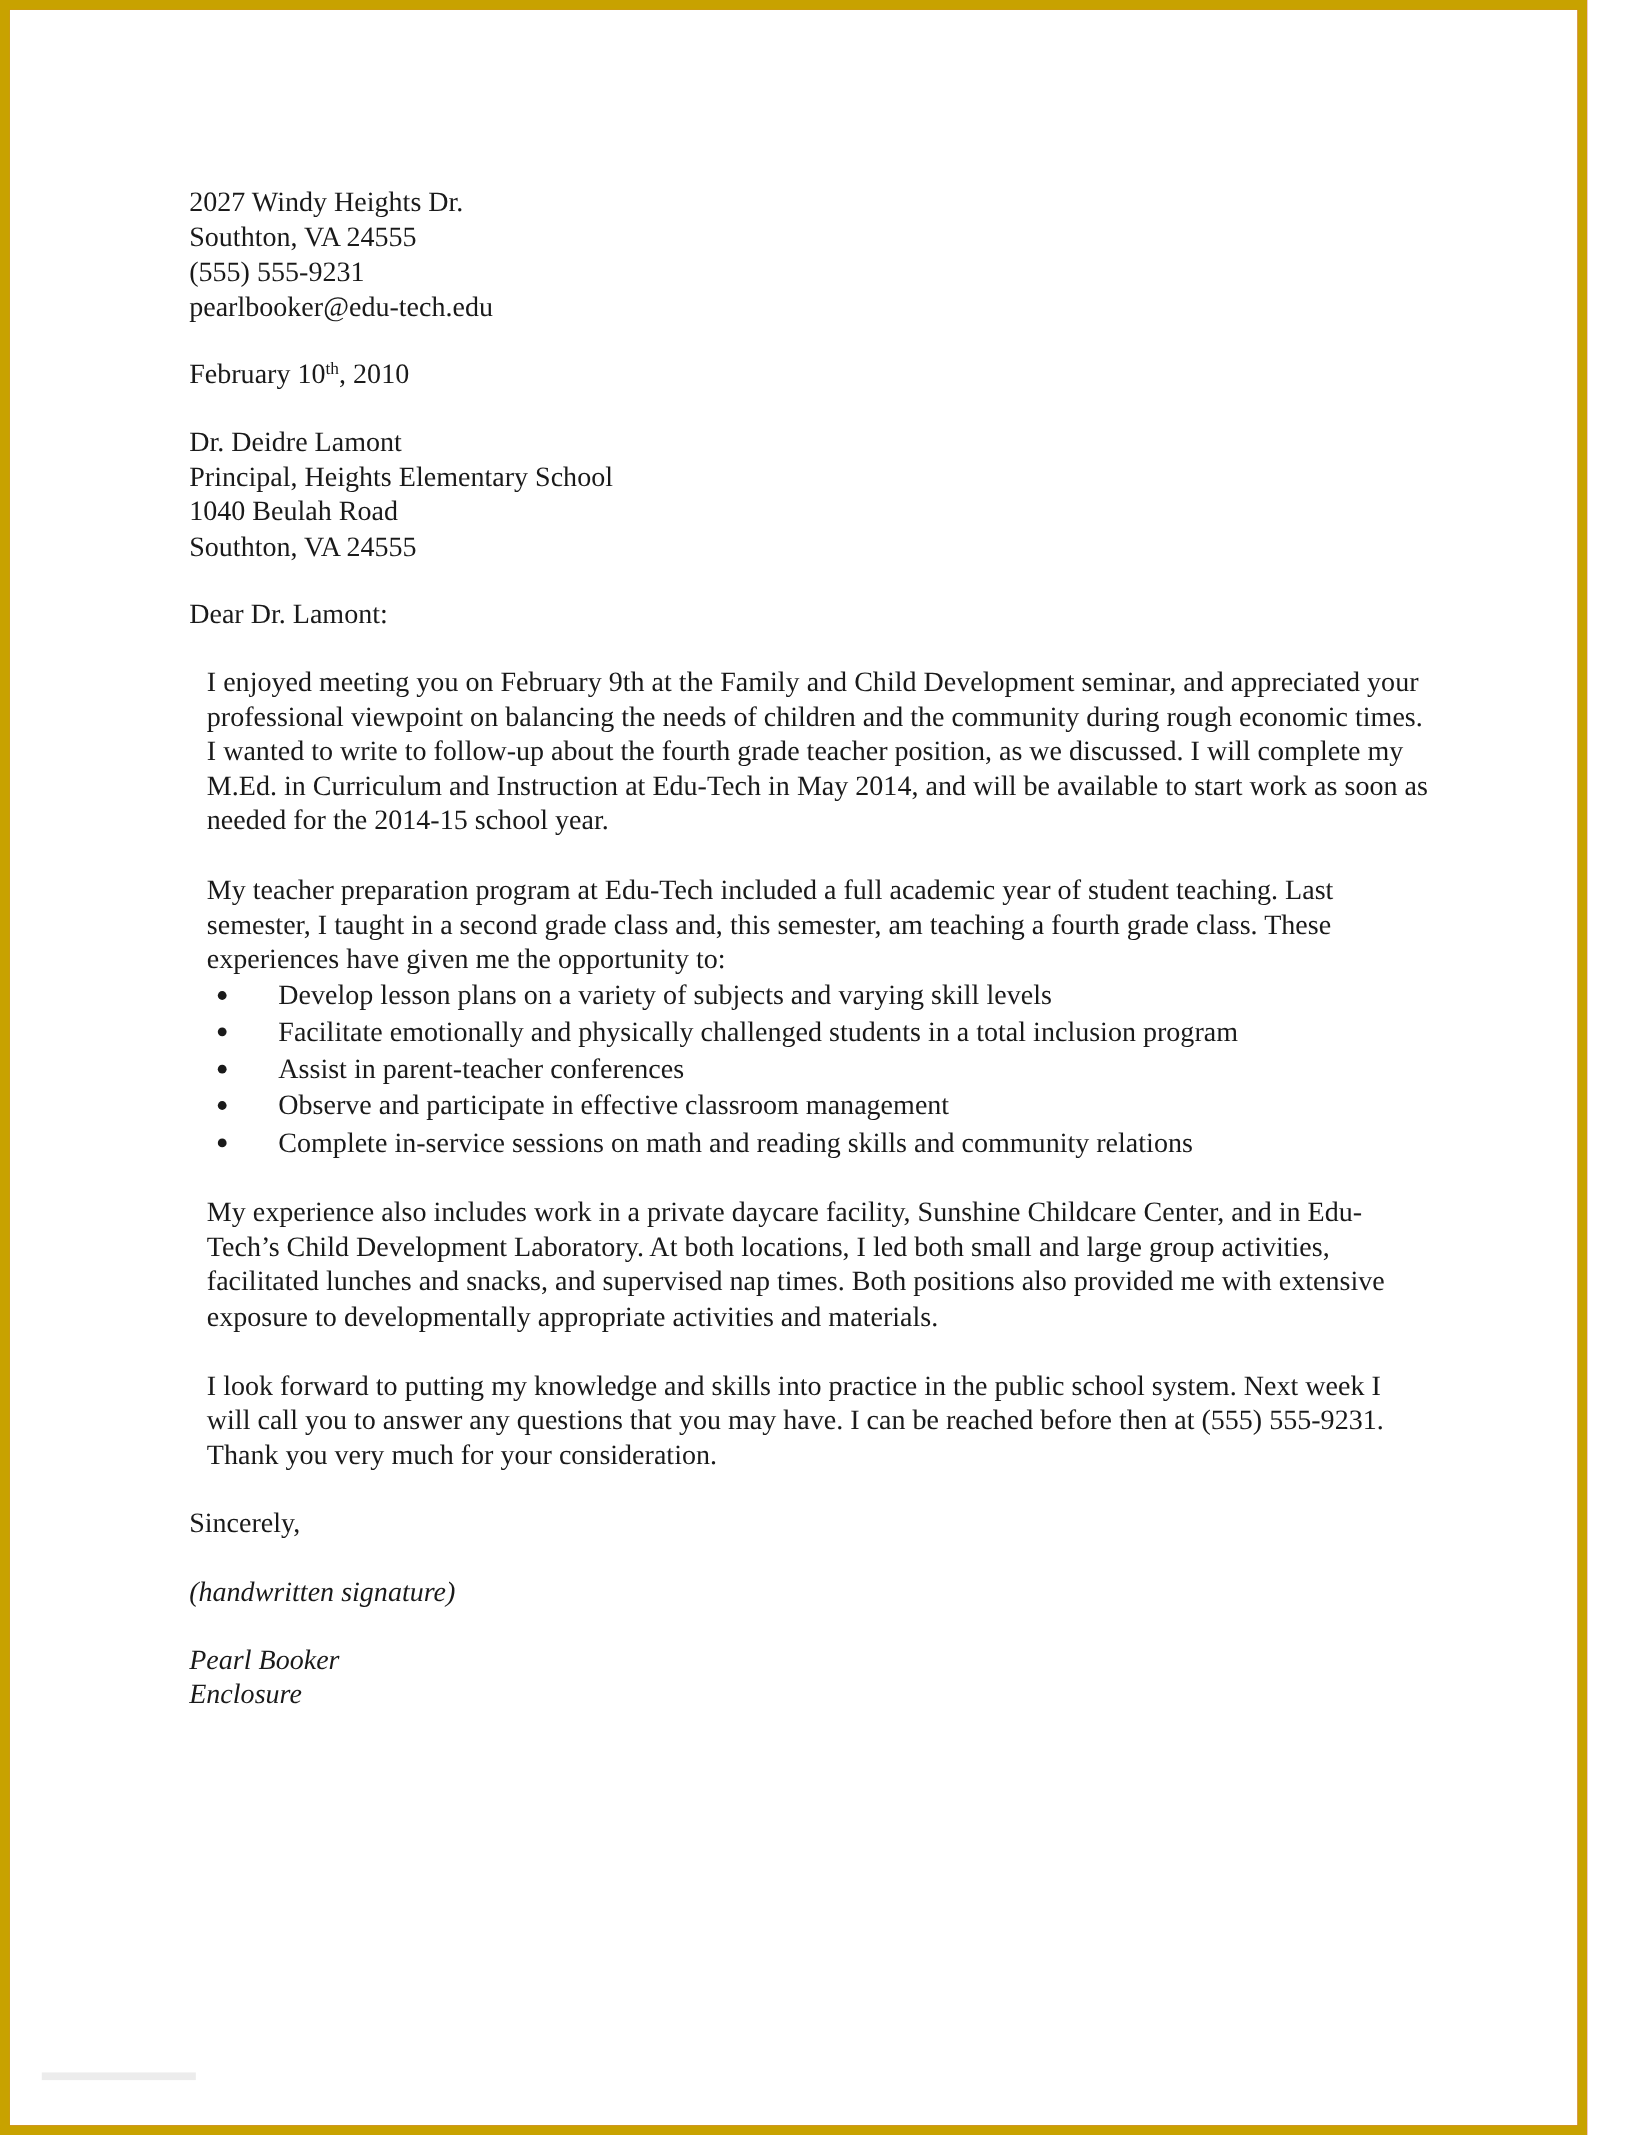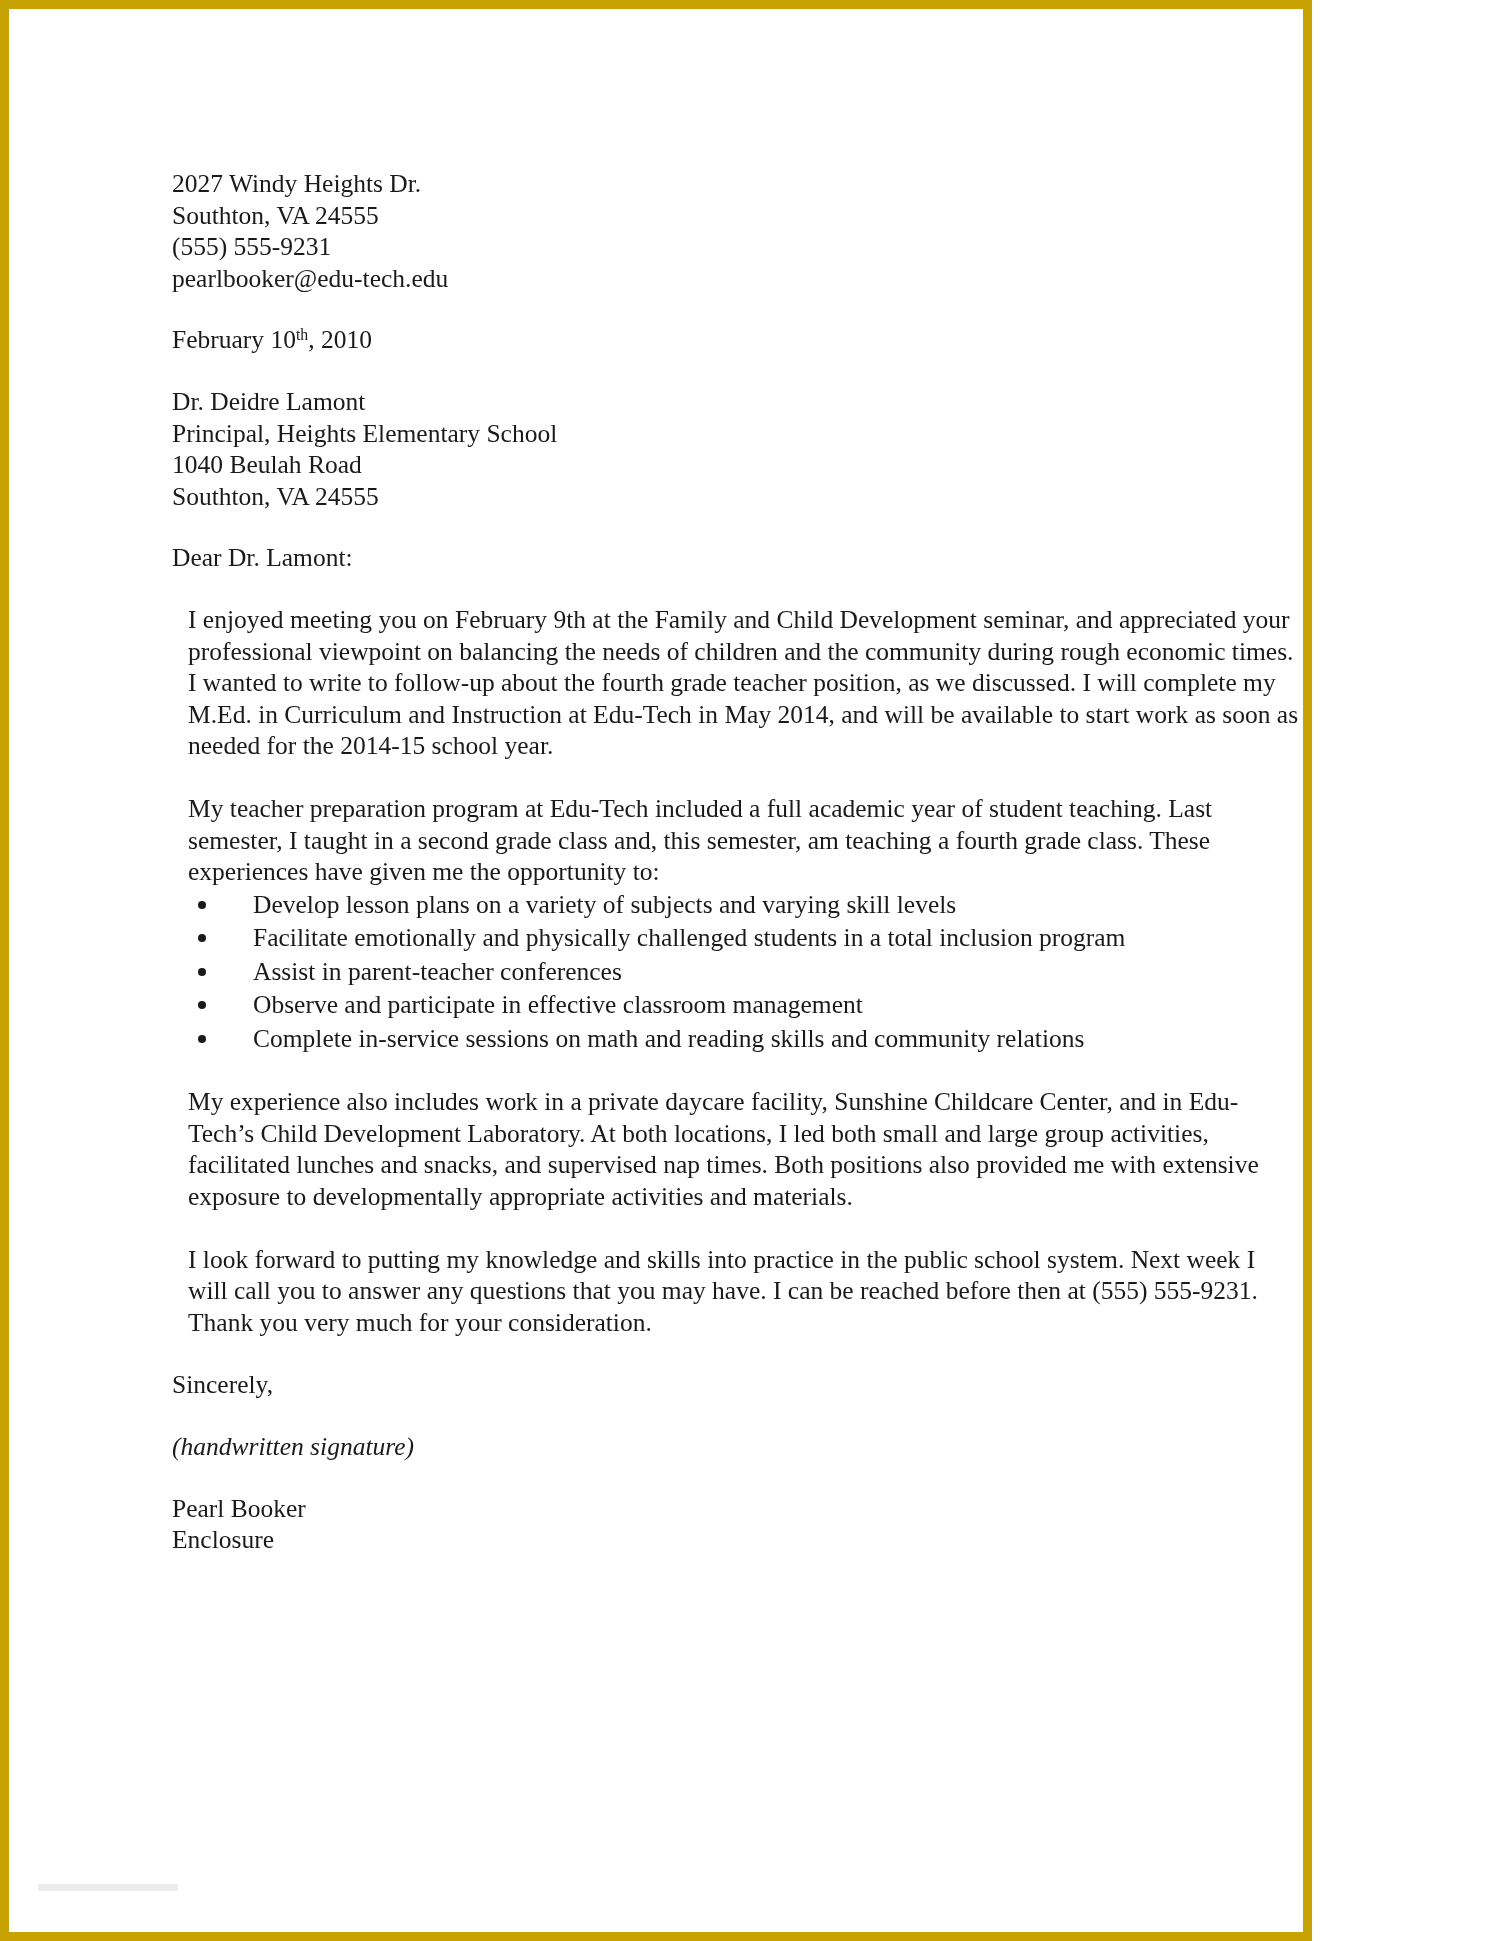--- a/index.html
+++ b/index.html
@@ -10,21 +10,21 @@
   body {
     width: 1500px;
     height: 1941px;
     font-family: "Liberation Serif", "DejaVu Serif", serif;
     -webkit-font-smoothing: antialiased;
   }
 
   
   #page {
     position: relative;
-    width: 1312px;
+    width: 1443px;
     height: 1941px;
     box-sizing: border-box;
     background: #ec4899;
     overflow: hidden;
   }
   .border-frame {
     position: absolute;
     inset: 0;
     box-sizing: border-box;
     border: 9px solid #c8a200;
@@ -87,21 +87,21 @@
     width: 8px;
     height: 8px;
     border-radius: 50%;
     background: #1a1a1a;
   }
 
   .sig-italic {
     font-style: italic;
   }
 
-  .closing-name .line { line-height: 31.6px; }
+  .closing-name .line { line-height: 31.6px; font-style: italic; }
 
   
   .scan-artifact {
     position: absolute;
     left: 38px;
     bottom: 50px;
     width: 140px;
     height: 7px;
     background: rgba(150,150,150,0.18);
   }

